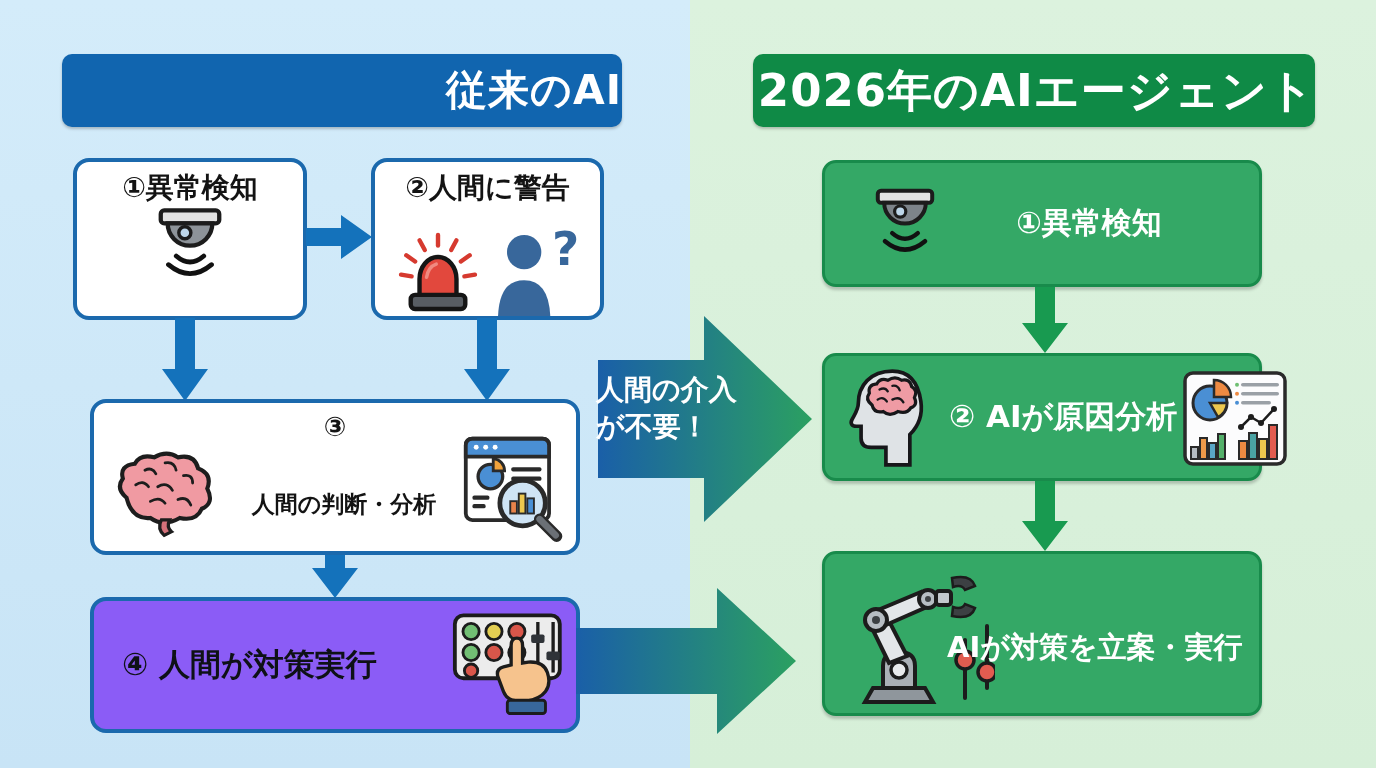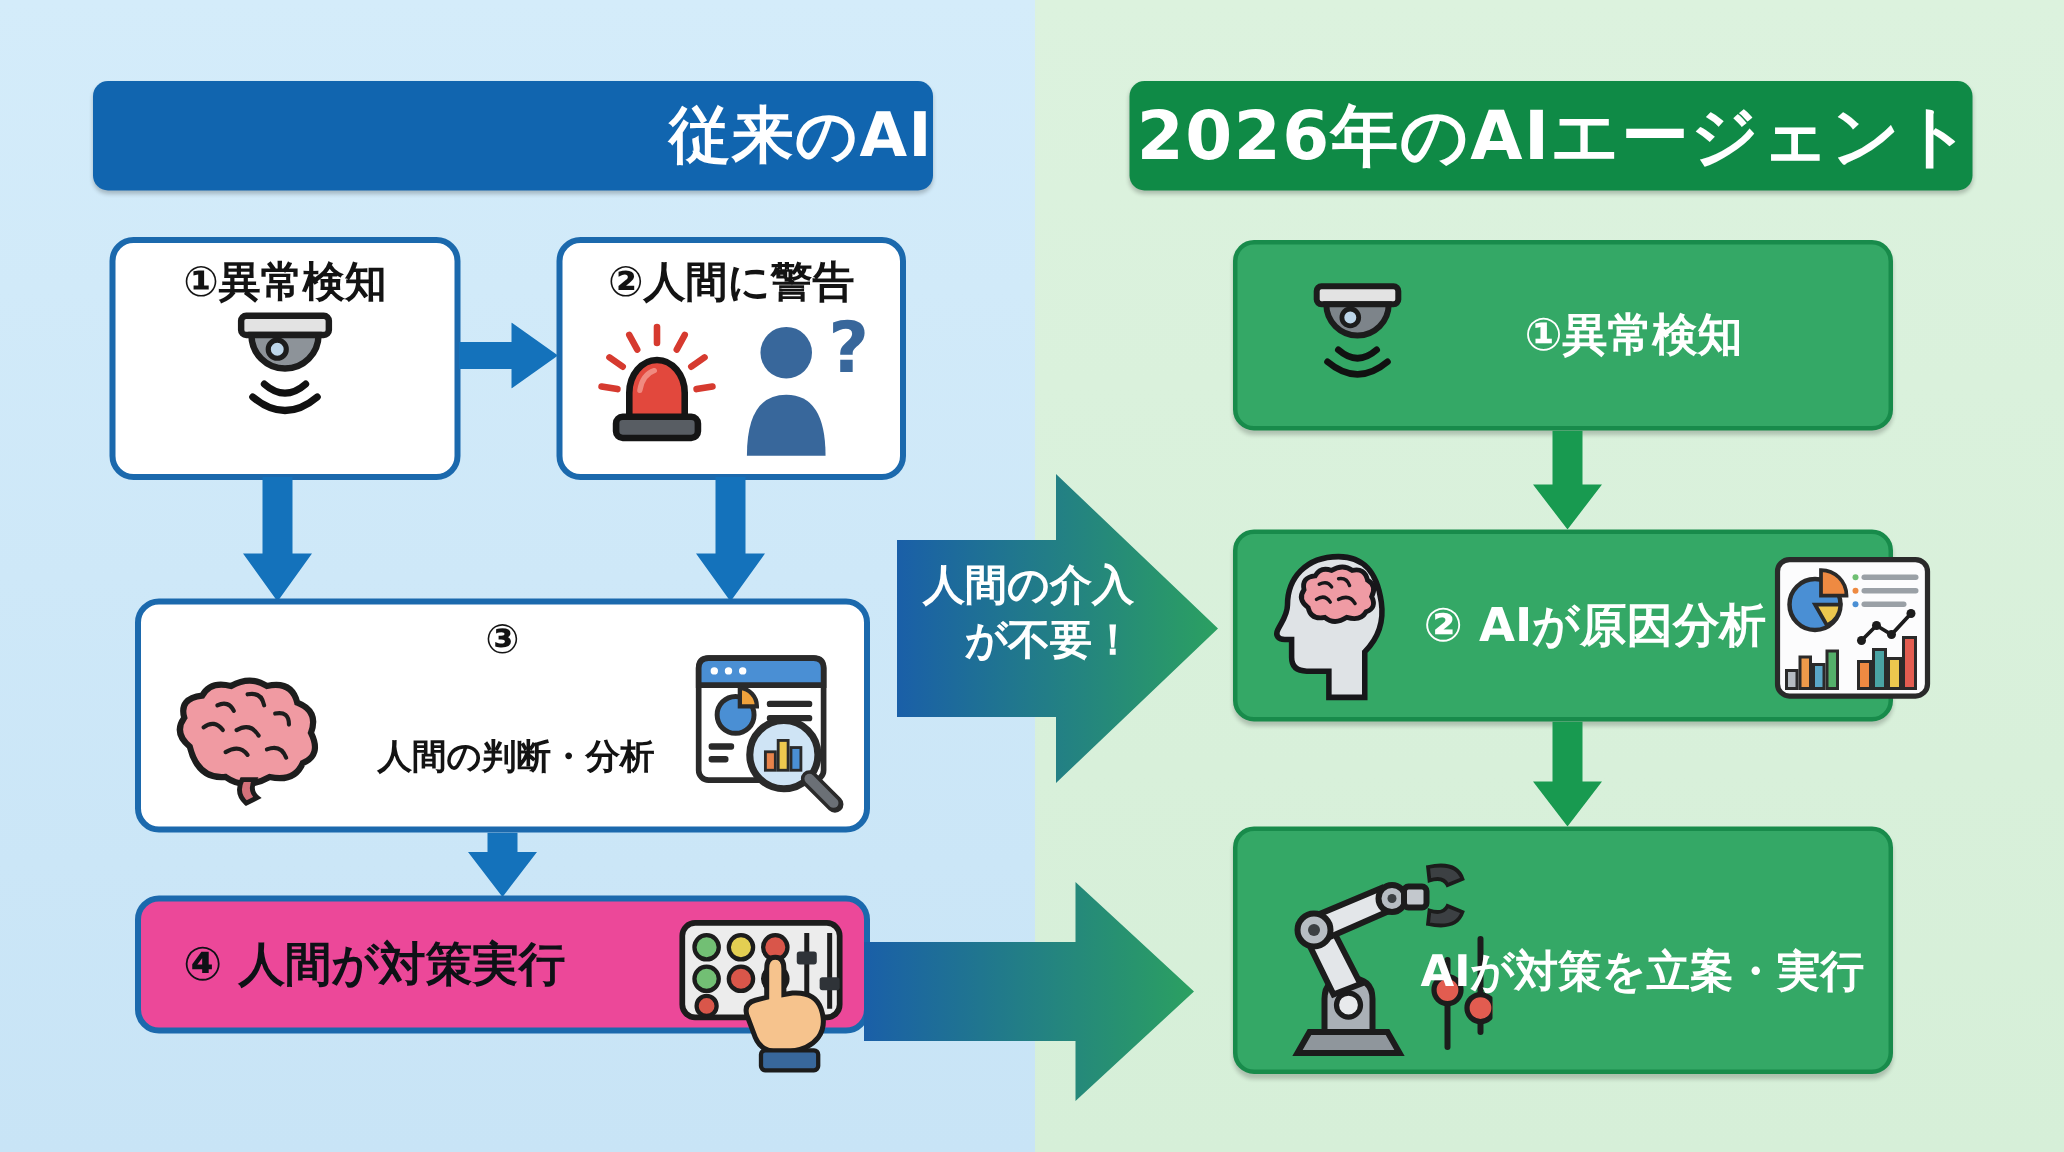--- a/index.html
+++ b/index.html
@@ -13,51 +13,51 @@
   .bg-left{left:0;width:690px;background:linear-gradient(180deg,#d4ecfa,#c8e4f6);}
   .bg-right{left:690px;width:686px;background:linear-gradient(180deg,#dcf2de,#d6efd8);}
 
   .hdr{position:absolute;height:73px;border-radius:10px;display:flex;align-items:center;justify-content:flex-end;
        color:#fff;font-size:41px;letter-spacing:1px;box-shadow:0 2px 3px rgba(0,0,0,.22);}
   .hdr-left{left:62px;top:54px;width:560px;background:#1165af;}
   .hdr-right{left:753px;top:54px;width:562px;background:#0f8a46;font-size:45px;}
 
   .wbox{position:absolute;background:#fff;border:4px solid #1b69ad;border-radius:16px;overflow:hidden;}
   .box1{left:73px;top:158px;width:234px;height:162px;display:flex;flex-direction:column;align-items:center;padding-top:10px;}
-  .box2{left:371px;top:158px;width:233px;height:162px;display:flex;flex-direction:column;align-items:center;padding-top:10px;}
+  .box2{left:371px;top:158px;width:233px;height:162px;display:flex;flex-direction:column;align-items:center;padding-top:10px;gap:17px;}
   .box-label{font-size:28px;color:#131313;line-height:1.15;}
   .icon-row{display:flex;align-items:center;justify-content:center;gap:6px;margin-top:2px;}
 
   .box3{left:90px;top:399px;width:490px;height:156px;}
   .box3-num{position:absolute;left:0;right:0;top:8px;text-align:center;font-size:27px;color:#131313;}
   .box3-label{position:absolute;left:120px;top:86px;width:260px;text-align:center;font-size:23px;color:#131313;}
   .brain-pos{position:absolute;left:16px;top:46px;}
   .dash-pos{position:absolute;right:8px;top:26px;}
 
-  .box4{position:absolute;left:90px;top:597px;width:490px;height:92px;background:#ec4899;
+  .box4{position:absolute;left:90px;top:597px;width:490px;height:136px;background:#8b5cf6;
         border:4px solid #1b69ad;border-radius:16px;}
   .box4-label{position:absolute;left:28px;top:50%;transform:translateY(-50%);font-size:31px;color:#0e1116;}
   .panel-pos{position:absolute;left:358px;top:6px;}
 
   .arrow{position:absolute;}
 
   .gbox{position:absolute;background:#34a866;border:3px solid #188b4b;border-radius:14px;
         box-shadow:0 3px 3px rgba(0,0,0,.2);color:#fff;}
   .rbox1{left:822px;top:160px;width:440px;height:127px;display:flex;align-items:center;padding-left:40px;}
   .rbox1 .glabel{flex:1;text-align:center;margin-right:26px;font-size:30px;}
   .rbox2{left:822px;top:353px;width:440px;height:128px;}
   .rbox2-label{position:absolute;left:124px;top:50%;transform:translateY(-50%);font-size:31px;}
   .head-pos{position:absolute;left:14px;top:10px;}
   .rbox3{left:822px;top:551px;width:440px;height:165px;}
   .robot-pos{position:absolute;left:18px;top:14px;}
   .rbox3-text{position:absolute;left:122px;top:42px;font-size:29px;line-height:1.4;margin-top:31px;}
 
   .card-pos{position:absolute;left:1183px;top:371px;z-index:5;}
 
-  .mid-text{position:absolute;left:596px;top:371px;width:160px;text-align:right;color:#fff;
+  .mid-text{position:absolute;left:596px;top:371px;width:160px;text-align:left;color:#fff;
             font-size:28px;line-height:37px;z-index:4;}
 </style>
 </head>
 <body>
 
 <div class="stage">
   <div class="bg bg-left"></div>
   <div class="bg bg-right"></div>
 
   <div class="hdr hdr-left">

